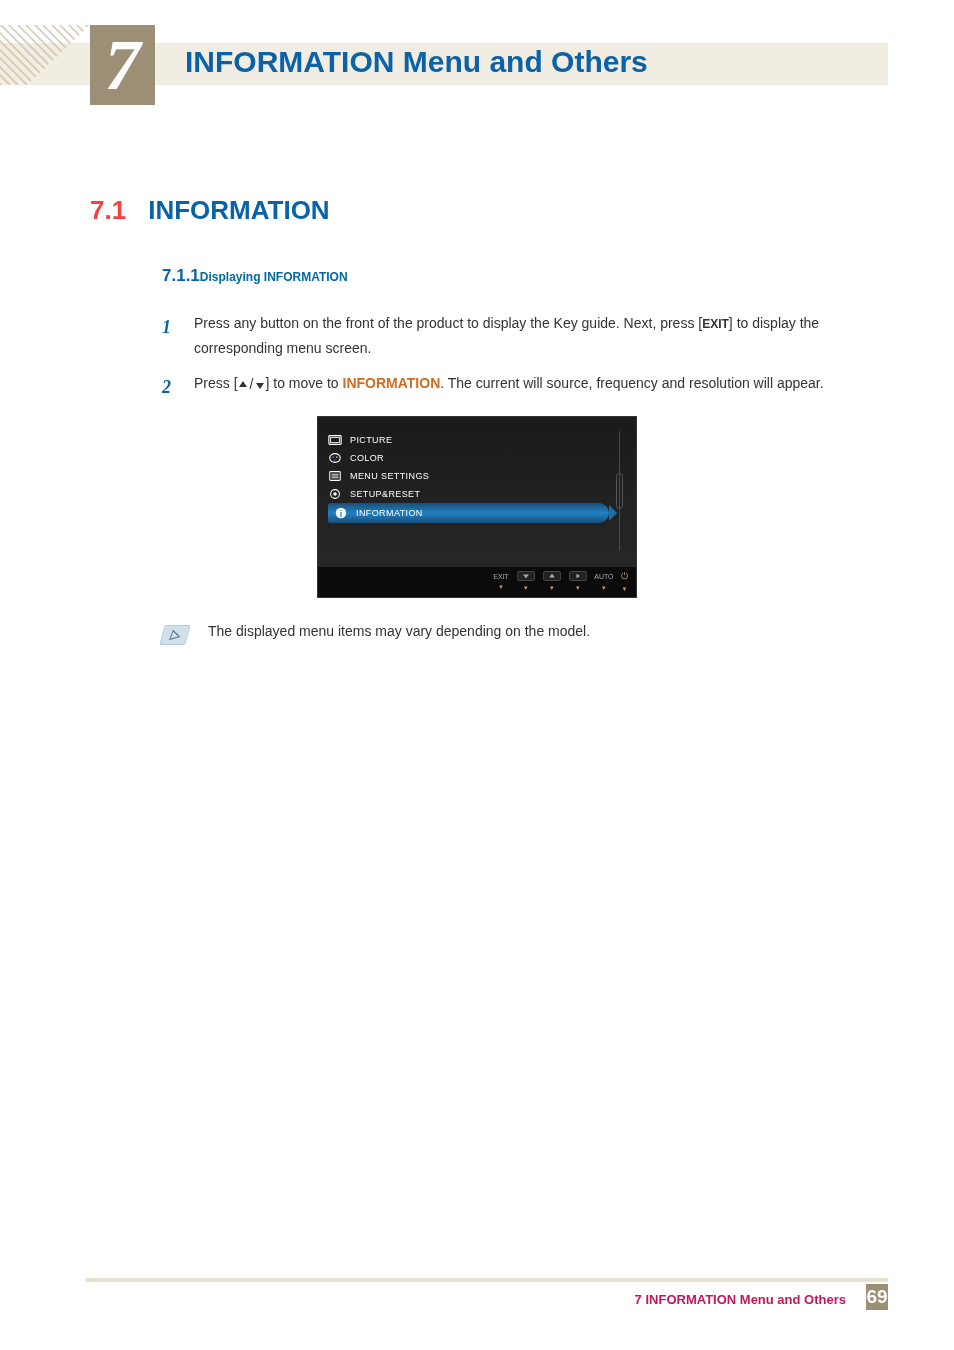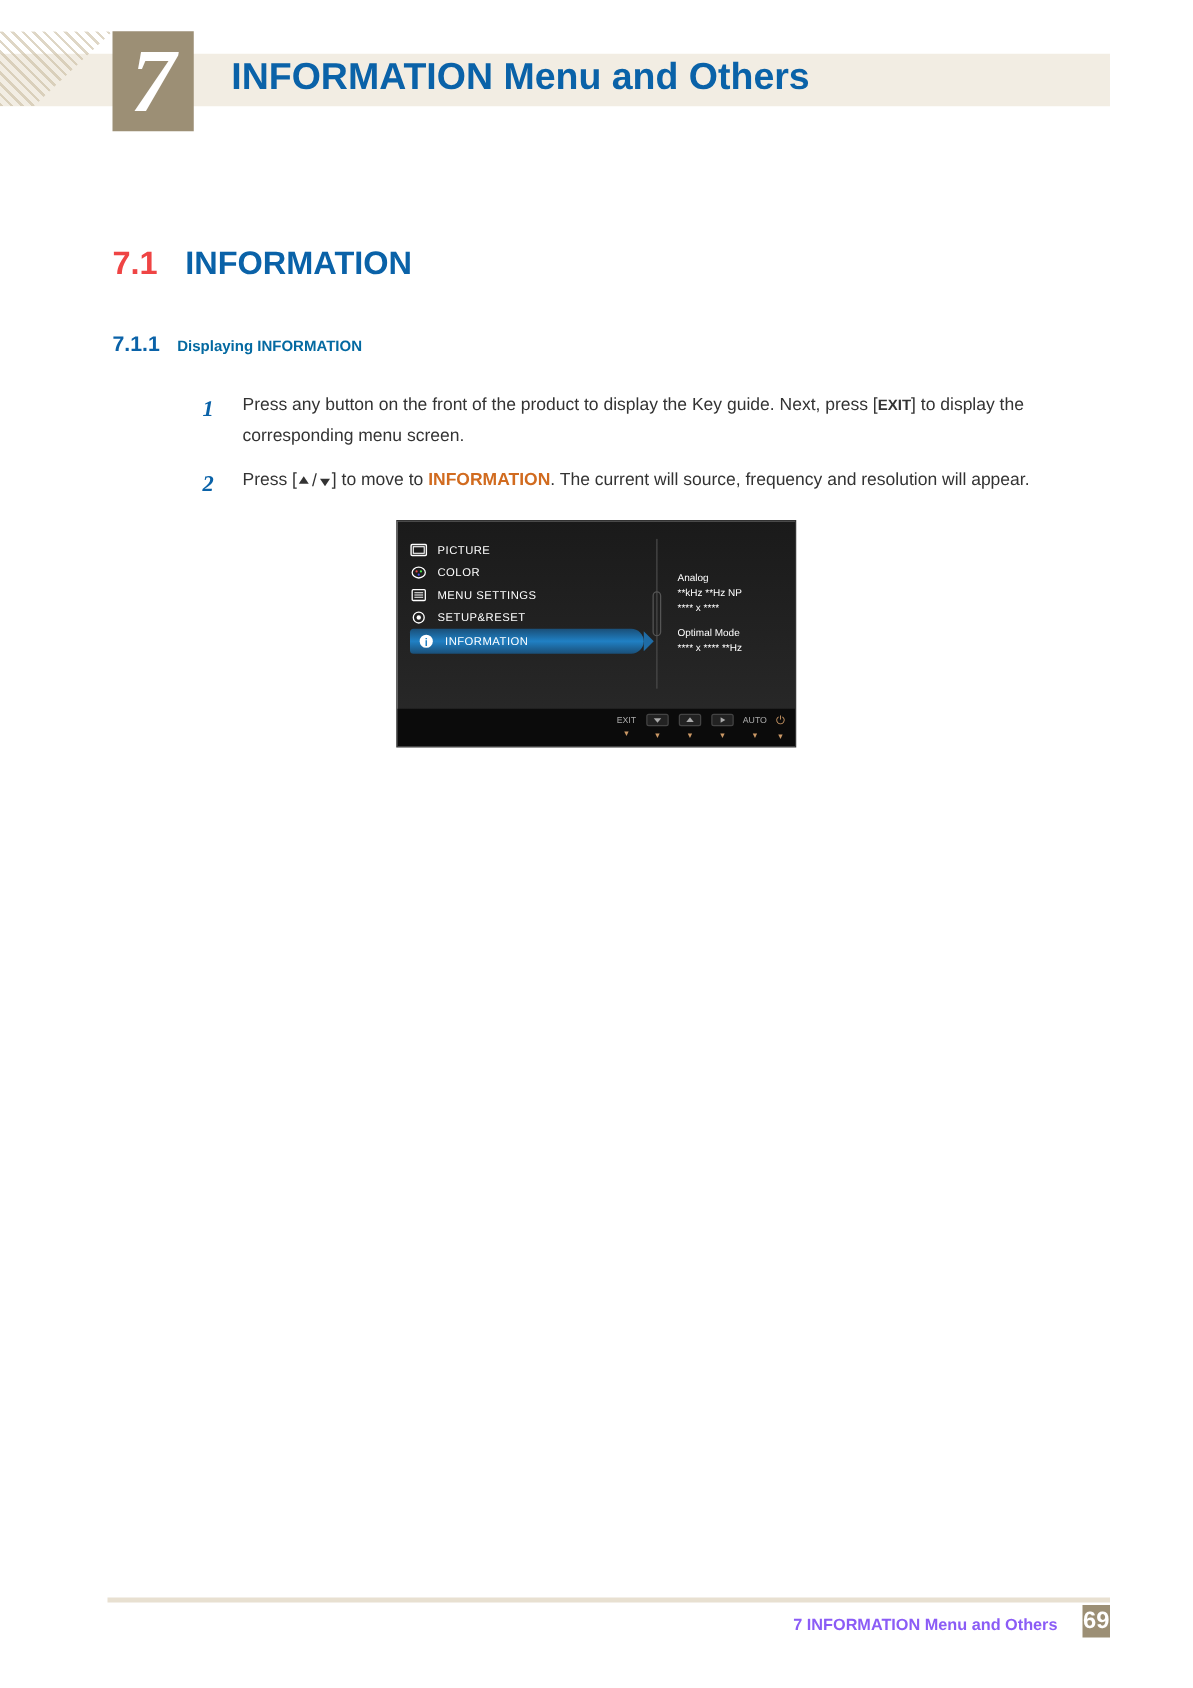--- a/index.html
+++ b/index.html
@@ -52,21 +52,21 @@
     font-size: 30px;
     font-weight: 600;
   }
   .content {
     padding: 90px 90px 0 90px;
   }
   .h1-wrap { display:flex; gap:22px; align-items:baseline; margin-bottom:40px;}
   .h1-num { color:#ef4444; font-size:26px; font-weight:600;}
   .h1-text{ color:#0a62a8; font-size:26px; font-weight:700;}
   .intro { margin-left:72px; font-size:14px; color:#333; margin-bottom:40px;}
-  .h2-wrap { display:flex; gap:14px; align-items:baseline; margin-bottom:25px;}
+  .h2-wrap { margin-left:72px; display:flex; align-items:baseline; margin-bottom:25px;}
   .h2-num { color:#0a62a8; font-size:17px; font-weight:700;}
   .h2-text{ color:#0369a1; font-size:12px; font-weight:700;}
   .step { margin-left:72px; display:flex; gap:18px; font-size:14px; line-height:1.8; margin-bottom:10px;}
   .step-num { color:#0a62a8; font-size:18px; font-style:italic; font-family: Georgia,serif; font-weight:600; min-width:14px;}
   .step .menu-btn { font-family: Arial; font-weight:700; font-size:12px;}
   .inline-arrow { display:inline-flex; align-items:center; gap:2px; vertical-align:middle;}
   .inline-arrow svg { width:10px; height:10px;}
   .highlight { color:#d16b1f; font-weight:700;}
   .osd-wrap { display:flex; justify-content:center; margin-top:12px; margin-bottom:25px;}
   .osd {
@@ -121,21 +121,21 @@
     flex-shrink:0;
     margin-top:2px;
     border-radius:2px;
   }
   .note-icon svg{ transform:skewX(15deg); width:14px; height:14px;}
   .footer {
     position:absolute; bottom:40px; left:0; right:0;
     height:32px;
   }
   .footer-bar { position:absolute; left:86px; right:66px; height:4px; background:#e8e0d1; top:0;}
-  .footer-text { position:absolute; right:108px; top:14px; font-size:13px; color:#8b5cf6; font-weight:600;}
+  .footer-text { position:absolute; right:108px; top:14px; font-size:13px; color:#be185d; font-weight:600;}
   .page-num-box { position:absolute; right:66px; top:6px; width:22px; height:26px; background:#9c8f75; color:#fff; font-size:19px; font-weight:700; display:flex; align-items:center; justify-content:center;}
 </style>
 </head>
 <body>
 
 <div class="header-band">
   <div class="header-bg"></div>
   <div class="header-hatch"></div>
   <div class="chapter-num-box">7</div>
   <div class="chapter-title">INFORMATION Menu and Others</div>
@@ -219,28 +219,20 @@
             <span class="mi-icon">
                 <svg viewBox="0 0 16 16">
                   <circle cx="8" cy="8" r="6" fill="#fff"></circle>
                   <text x="8" y="12" text-anchor="middle" font-size="10" font-weight="bold" fill="#2080c4">i</text>
                 </svg>
               </span>
             <span class="mi-label">INFORMATION</span>
           </div>
         </div>
         <div class="divider"></div>
-        <div class="osd-right">
-          <div>Analog</div>
-          <div>**kHz **Hz NP</div>
-          <div>**** x ****</div>
-          <div style="height:8px"></div>
-          <div>Optimal Mode</div>
-          <div>**** x **** **Hz</div>
-        </div>
       </div>
       <div class="osd-footer">
         <div class="f-item">
             <span>EXIT</span>
             <span class="ar">▾</span>
           </div>
         <div class="f-item">
             <span class="key">
               <svg viewBox="0 0 10 8">
                 <path d="M5 7 L1 2 L9 2 Z"></path>
@@ -269,19 +261,28 @@
             <span class="ar">▾</span>
           </div>
         <div class="f-item">
             <span style="color:#c96;font-size:9px;">⏻</span>
             <span class="ar">▾</span>
           </div>
       </div>
     </div>
   </div>
 
+  <div class="note-row">
+    <div class="note-icon">
+      <svg viewBox="0 0 16 16">
+          <path d="M2 13 L6 3 L13 10 Z" fill="none" stroke="#5b7d94" stroke-width="1.2"></path>
+          <line x1="6" y1="3" x2="13" y2="10" stroke="#5b7d94" stroke-width="1.2"></line>
+        </svg>
+    </div>
+    <div>The displayed menu items may vary depending on the model.</div>
+  </div>
 </div>
 
 <div class="footer">
   <div class="footer-bar"></div>
   <div class="footer-text">7 INFORMATION Menu and Others</div>
   <div class="page-num-box">69</div>
 </div>
 
 </body></html>

